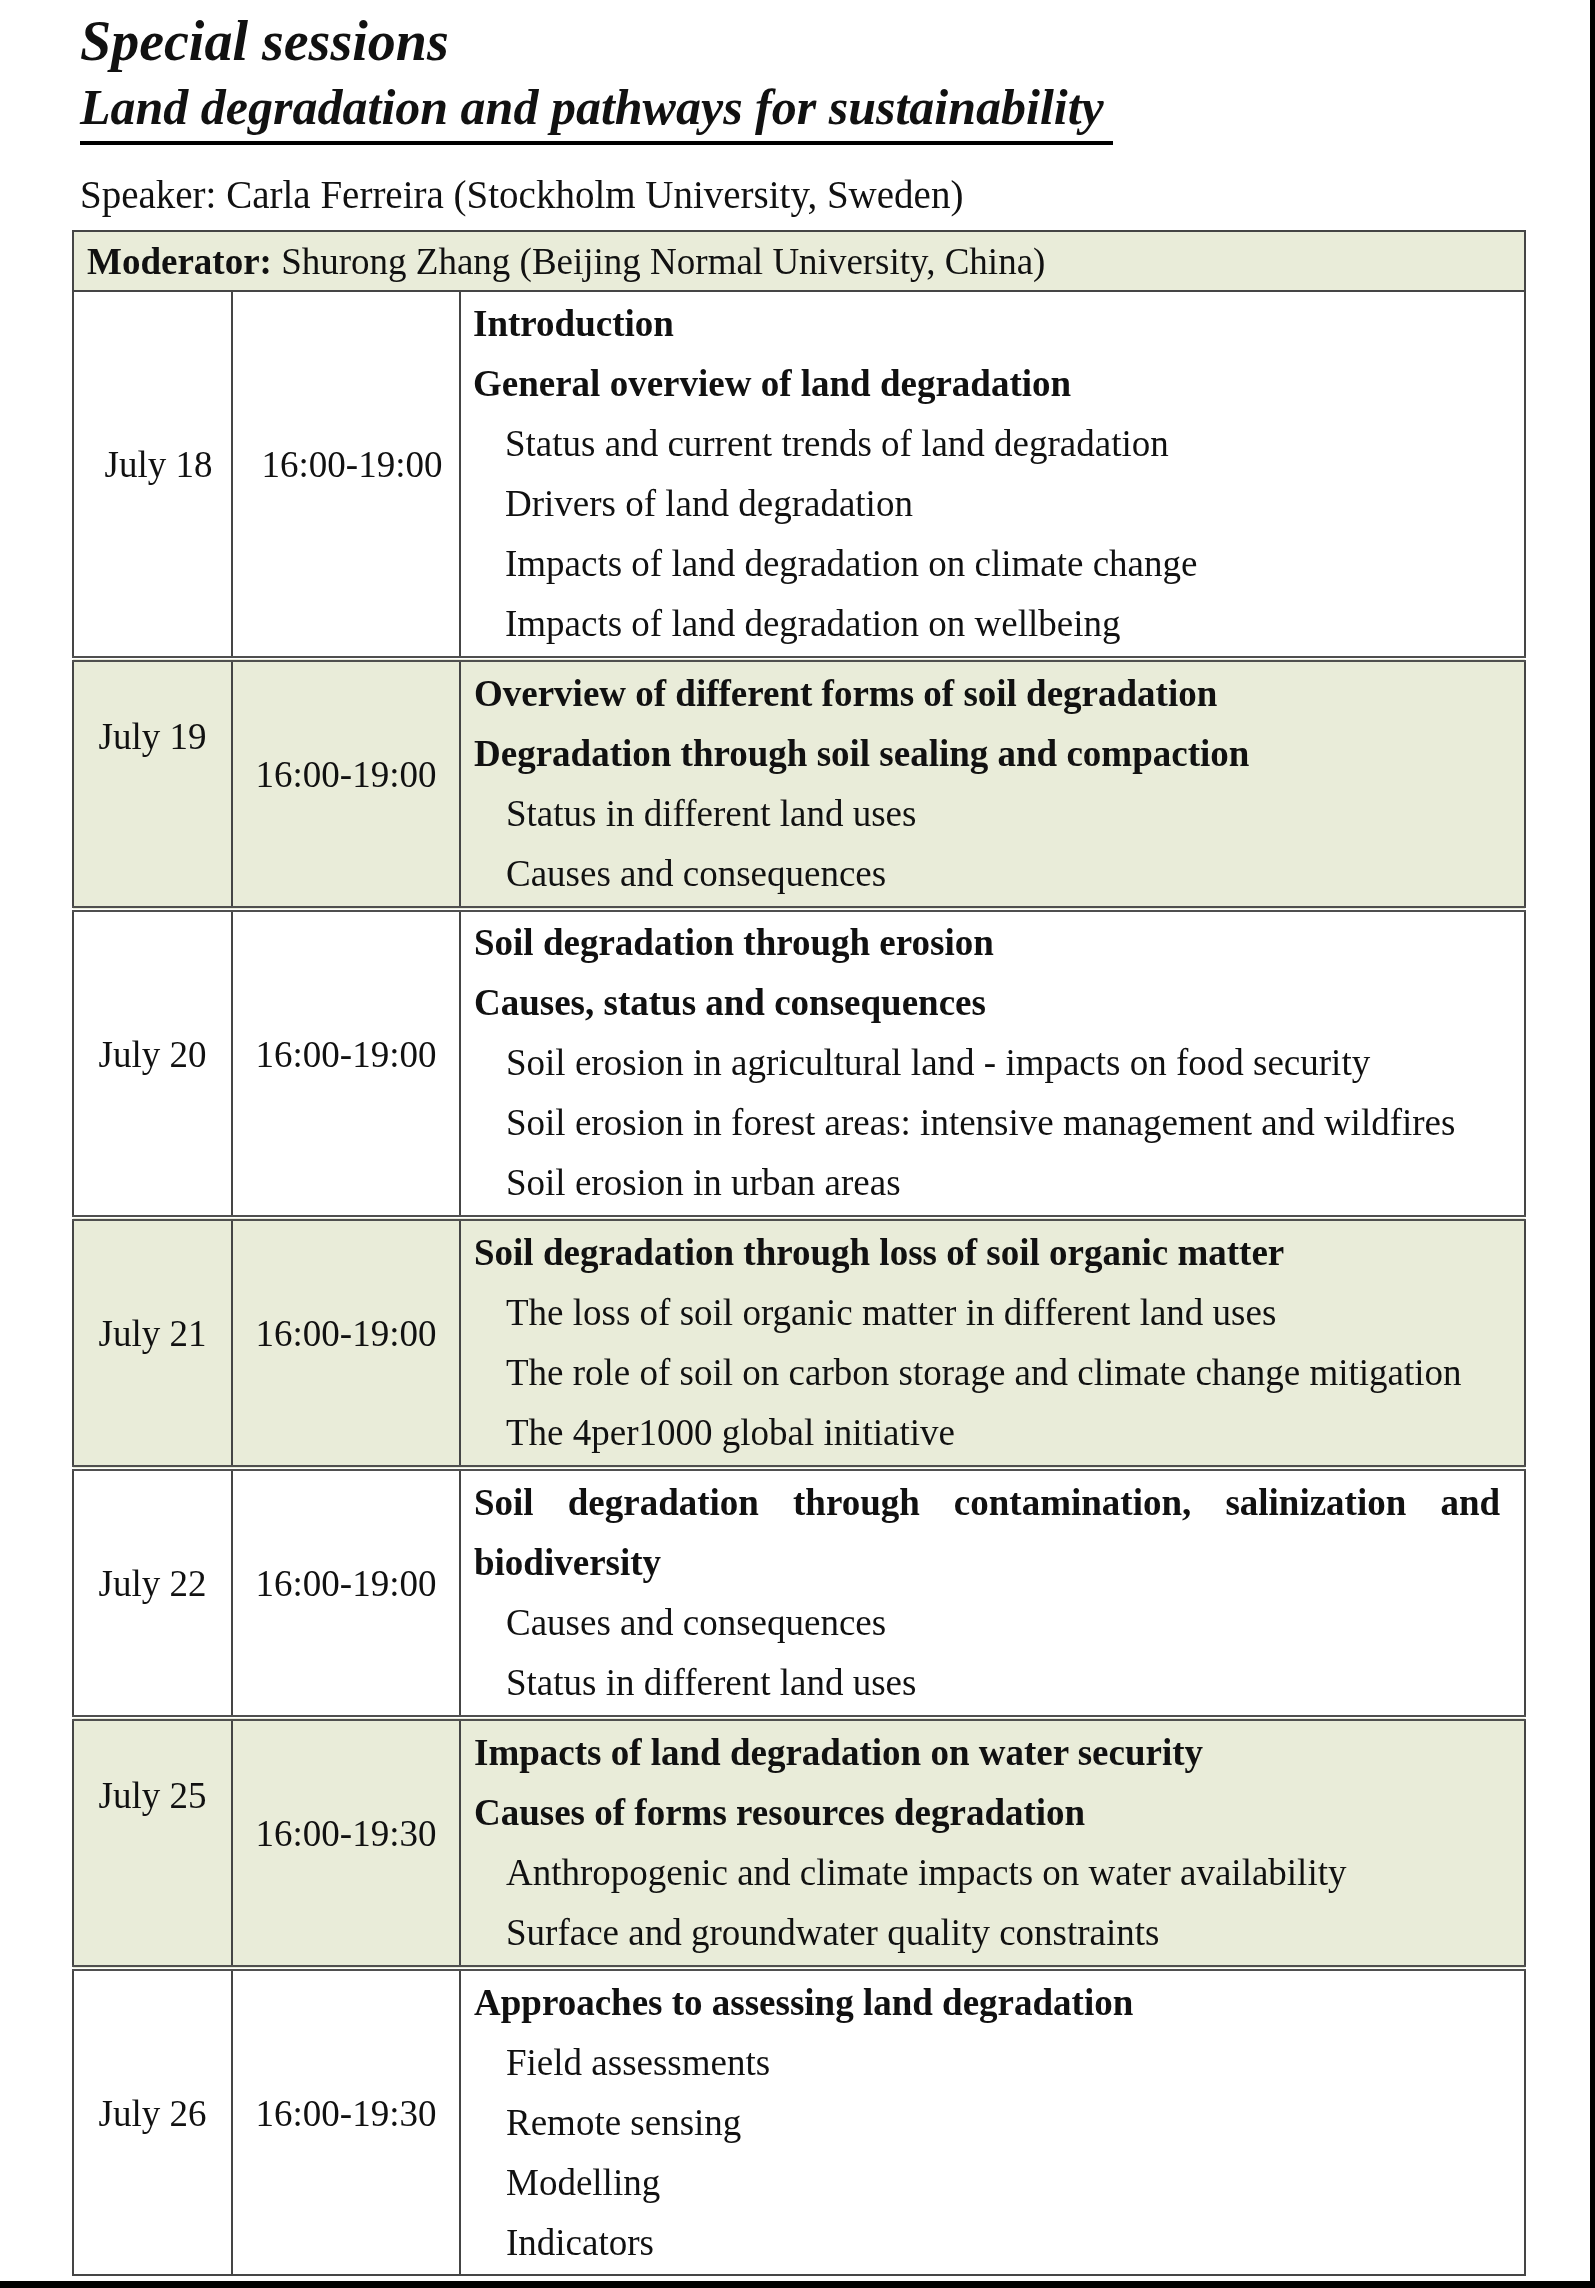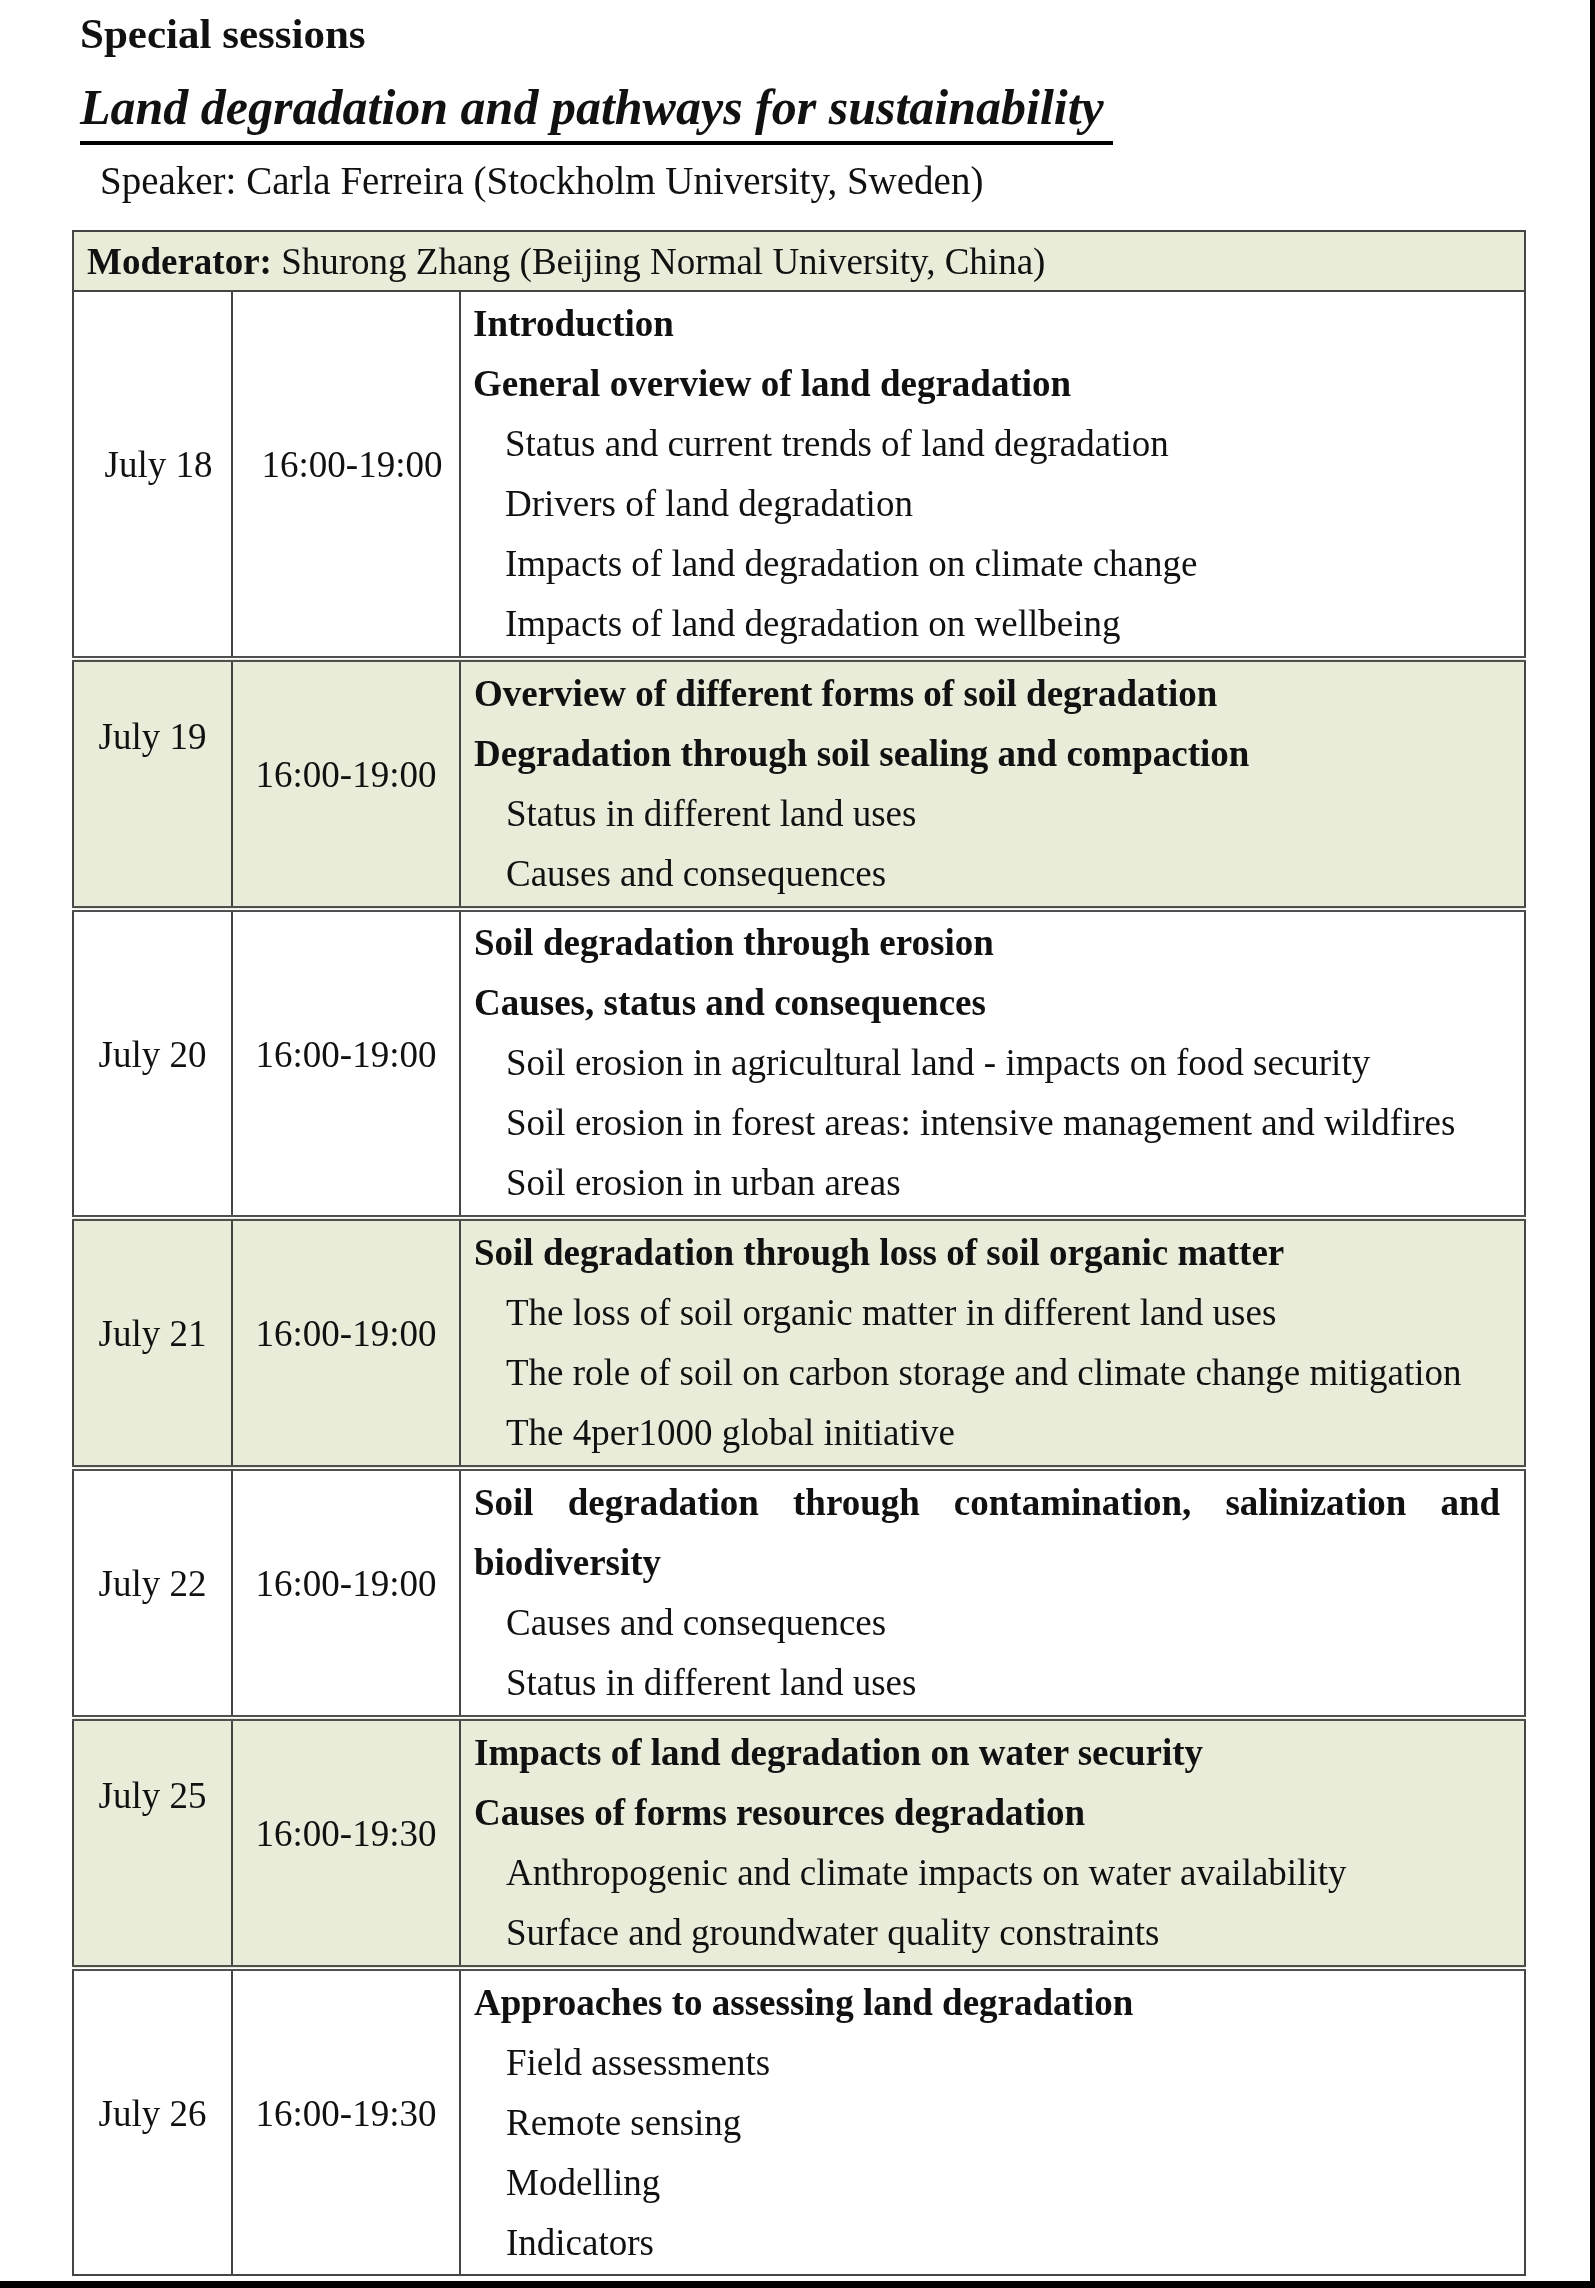--- a/index.html
+++ b/index.html
@@ -9,30 +9,30 @@
     font-family:"Liberation Serif","DejaVu Serif",serif;
   }
 
   
   .page-border-right  { position:absolute; top:0; left:1590px; width:5.6px;  height:2289px; background:#000; }
   .page-border-bottom { position:absolute; left:0; top:2281px; width:1596px; height:7.5px;  background:#000; }
 
   
   .doc-heading {
     position:absolute; left:80px; top:9.3px;
-    font-size:43px; font-weight:bold; white-space:nowrap;
+    font-size:56px; font-weight:bold; white-space:nowrap;font-style:italic;
   }
   .doc-title {
     position:absolute; left:80px; top:78px;
     font-size:50px; font-weight:bold; font-style:italic; white-space:nowrap;
     border-bottom:4.7px solid #000; padding:0 9.3px 4.7px 0;
   }
   .doc-speaker {
-    position:absolute; left:80px; top:158px;
-    font-size:39px; white-space:nowrap;margin-left:20px;
+    position:absolute; left:80px; top:172px;
+    font-size:39px; white-space:nowrap;
   }
 
   
   table.schedule {
     position:absolute; left:72px; top:230px;
     width:1452px; table-layout:fixed; border-collapse:collapse;
     border:2.8px solid #454545;
     font-size:37px;
   }
   col.c-date  { width:159px; }

